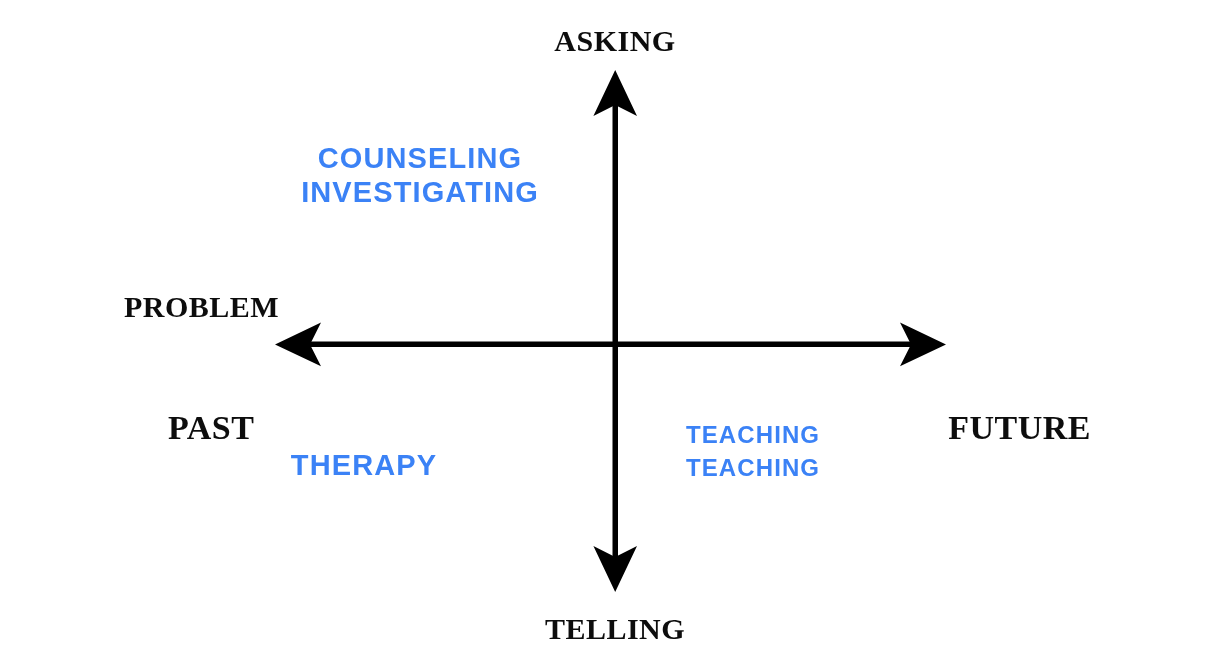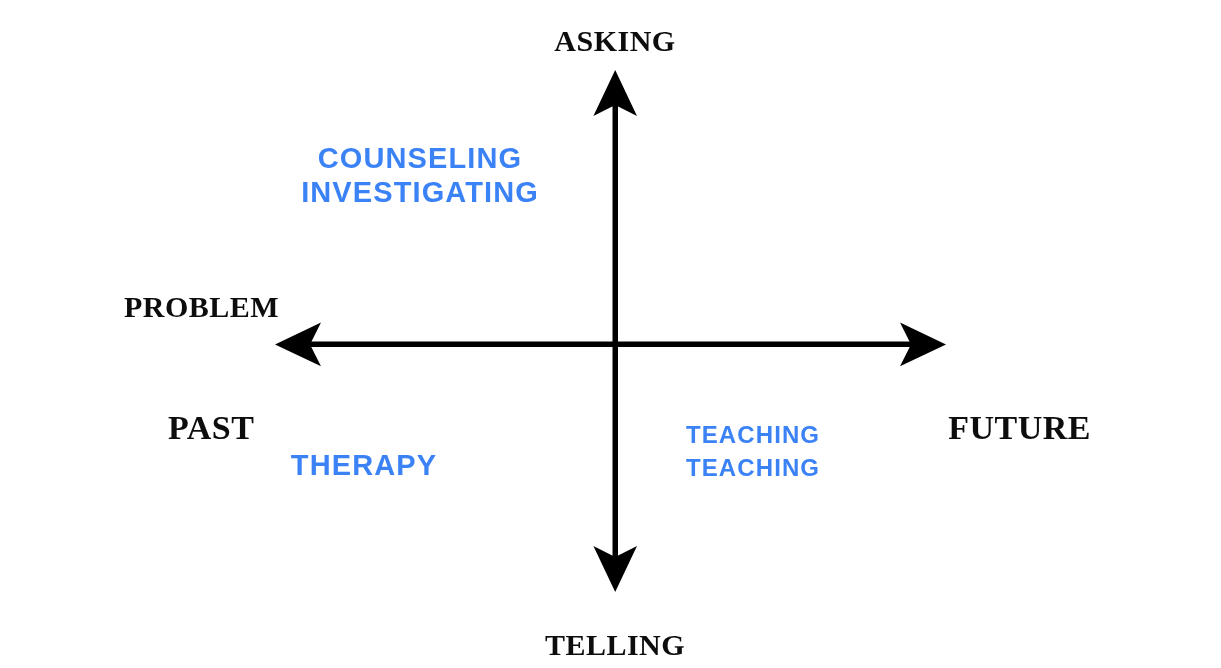--- a/index.html
+++ b/index.html
@@ -32,21 +32,21 @@
     font-weight: 700;
     color: #0d0d0d;
     letter-spacing: 0.5px;
     white-space: nowrap;
     line-height: 1;
   }
   .axis-label.big { font-size: 30px; }
   .axis-label.mid { font-size: 34px; }
 
   #label-asking  { left: 615px; top: 26px;  transform: translateX(-50%); }
-  #label-telling { left: 615px; top: 630px; transform: translateX(-50%); font-family: Liberation Serif, serif; }
+  #label-telling { left: 615px; top: 614px; transform: translateX(-50%); font-family: Liberation Serif, serif; }
   #label-problem { left: 124px; top: 292px; font-family: Liberation Serif, serif; }
   #label-solution{ left: 1110px; top: 274px; transform: translateX(-100%); }
   #label-past    { left: 168px; top: 411px; }
   #label-future  { left: 1091px; top: 411px; transform: translateX(-100%); }
 
   
   .quadrant {
     position: absolute;
     font-family: "Liberation Sans", "DejaVu Sans", sans-serif;
     font-weight: 700;

